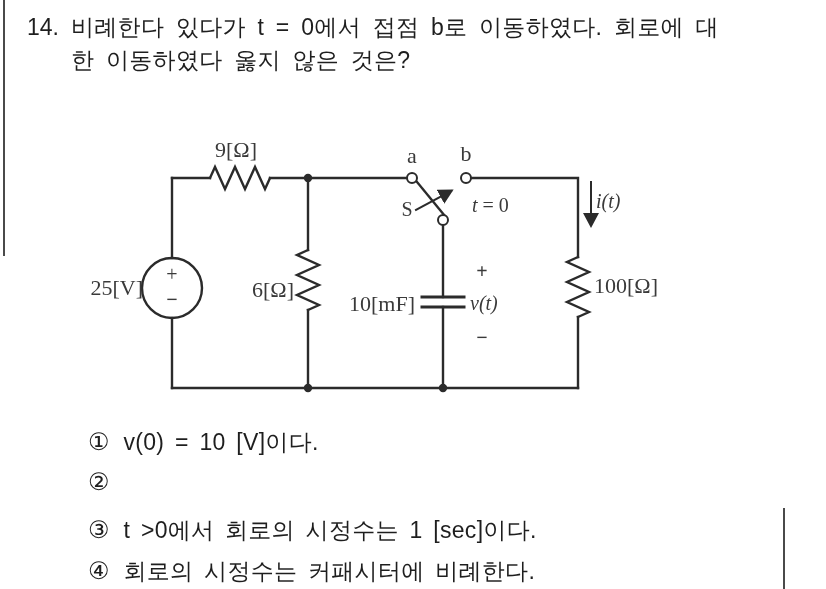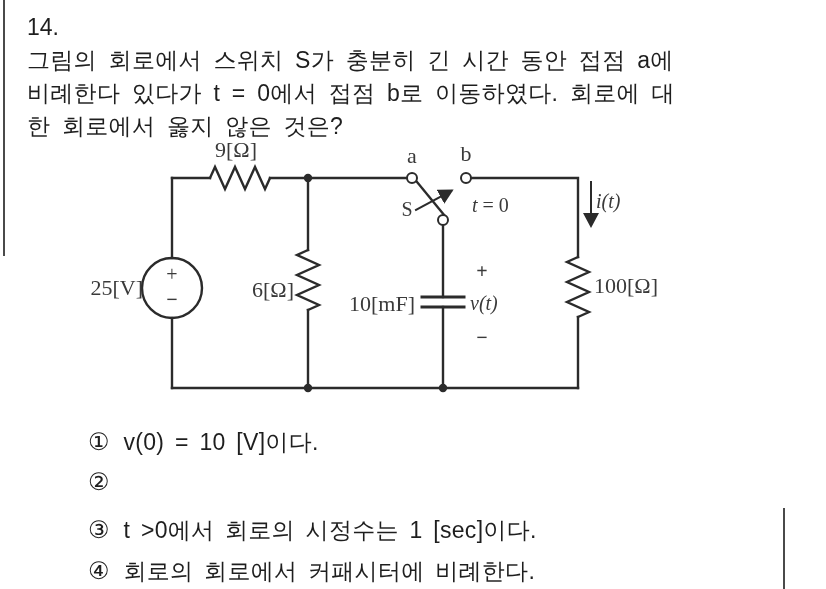--- a/index.html
+++ b/index.html
@@ -5,21 +5,21 @@
   html,body { margin:0; padding:0; background:#e8e8e8; }
   .page {
     position:relative; width:826px; height:589px; background:#ffffff;
     font-family:"Liberation Sans","DejaVu Sans",sans-serif; color:#1e1e1e;
     overflow:hidden; margin:0 auto;
   }
   .divider { position:absolute; background:#4a4a4a; }
   .divider.left  { left:3px;  top:0;     width:2px; height:256px; }
   .divider.right { left:783px; top:508px; width:2px; height:81px; }
 
-  .question { position:absolute; left:27px; top:11px; width:756px; display:flex;flex-direction:column; }
+  .question { position:absolute; left:27px; top:11px; width:756px; display:flex; }
   .qnum  { flex:none; width:44px; font-size:23px; line-height:33px; }
   .qtext { font-size:23px; line-height:33px; letter-spacing:0.3px; }
   .qline { white-space:nowrap; word-spacing:5px; }
 
   svg.circuit { position:absolute; left:0; top:0; }
   svg .clabel { font-family:"Liberation Serif","DejaVu Serif",serif; fill:#3a3a3a; font-size:22px; }
   svg .clabel-sm { font-family:"Liberation Serif","DejaVu Serif",serif; fill:#3a3a3a; font-size:20px; }
 
   .choice { position:absolute; left:88px; display:flex; align-items:baseline; font-size:23px; white-space:nowrap; }
   .cnum { font-size:24px; margin-right:14px; }
@@ -30,23 +30,22 @@
 <body>
 
 <div class="page">
 
   <div class="divider left"></div>
   <div class="divider right"></div>
 
   <div class="question">
     <span class="qnum">14.</span>
     <div class="qtext">
-      <div class="qline">그림의 회로에서 스위치 S가 충분히 긴 시간 동안 접점 a에</div>
       <div class="qline">비례한다 있다가 t = 0에서 접점 b로 이동하였다. 회로에 대</div>
-      <div class="qline">한 회로에서 옳지 않은 것은?</div>
+      <div class="qline">한 이동하였다 옳지 않은 것은?</div>
     </div>
   </div>
 
   <svg class="circuit" width="826" height="589" viewBox="0 0 826 589">
     <defs>
       <marker id="ah" markerWidth="9" markerHeight="9" refX="6" refY="4" orient="auto">
         <path d="M0,0 L7.5,4 L0,8 Z" fill="#2b2b2b"></path>
       </marker>
     </defs>
 
@@ -114,16 +113,16 @@
     <span class="cnum">②</span>
   </div>
 
   <div class="choice" style="top:515px">
     <span class="cnum">③</span>
     <span class="ctext"><span>t &gt;0에서 회로의 시정수는 1 [sec]이다.</span><sup></sup><span></span></span>
   </div>
 
   <div class="choice" style="top:556px">
     <span class="cnum">④</span>
-    <span class="ctext"><span>회로의 회로에서 커패시터에 비례한다.</span><sup></sup><span></span></span>
+    <span class="ctext"><span>회로의 시정수는 커패시터에 비례한다.</span><sup></sup><span></span></span>
   </div>
 
 </div>
 
 </body></html>

